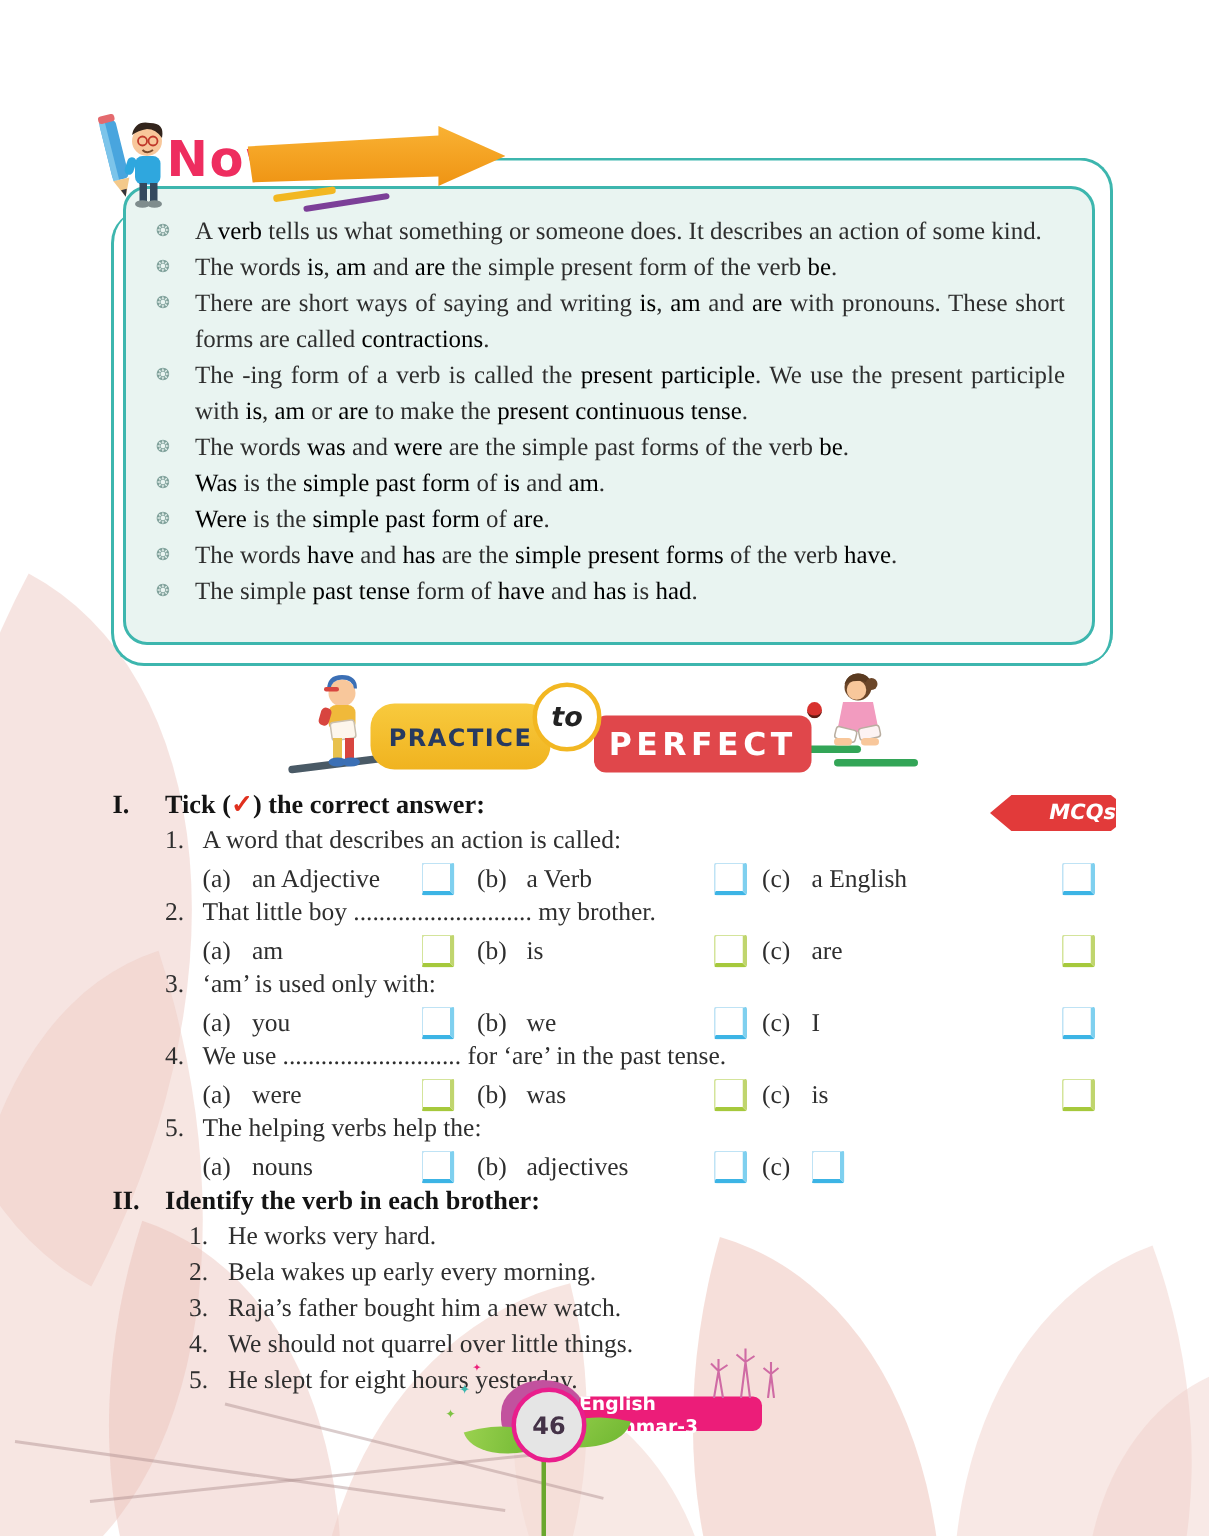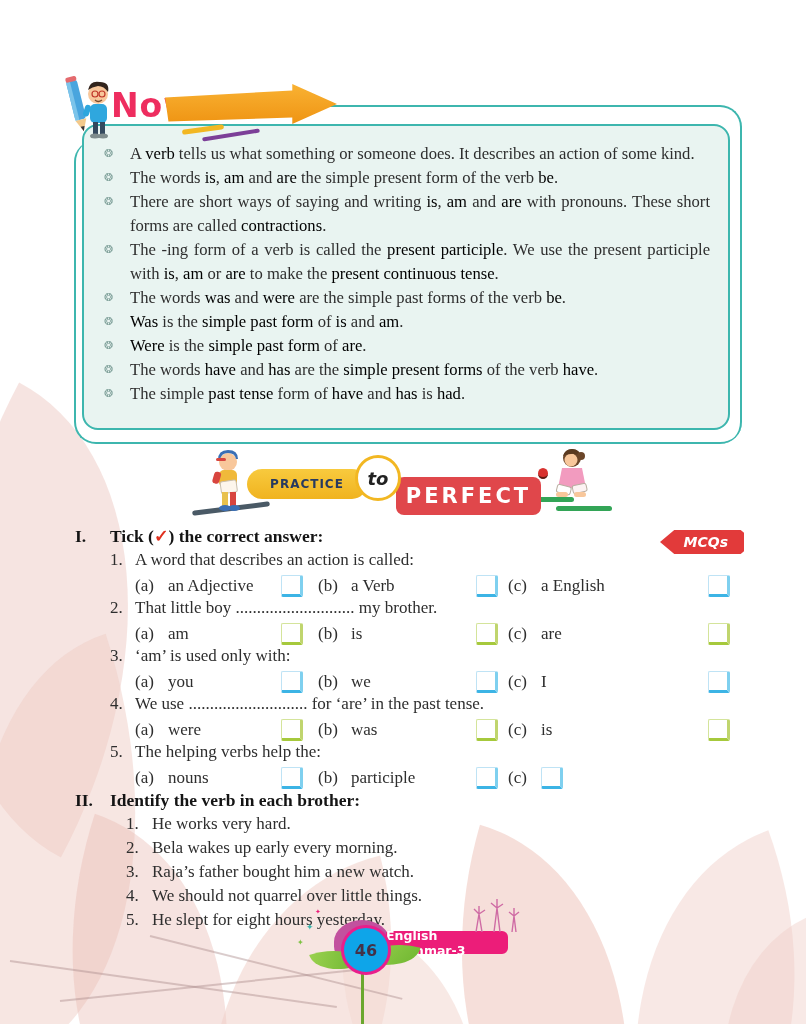--- a/index.html
+++ b/index.html
@@ -30,22 +30,22 @@
       background:#e9f4f1;border:2px solid #3db6ae;border-radius:16px;
       padding:16px 18px 0 20px;box-sizing:border-box;}
   .bullet{display:flex;font-size:16.6px;line-height:24px;text-align:justify;}
   .bullet .glyph{width:26px;flex:0 0 26px;color:#7fa09a;font-size:11px;font-family:"DejaVu Sans",sans-serif;}
   .bullet .btxt{flex:1;}
   .hl-p{color:#000000;}
   .hl-r{color:#e0301e;}
   
   .pill{position:absolute;font-family:"DejaVu Sans",sans-serif;font-weight:bold;
         display:flex;align-items:center;justify-content:center;}
-  .pill-practice{left:247px;top:469px;width:120px;height:30px;border-radius:16px;
-        background:linear-gradient(#f8ca3e,#f0b31f);color:#273a60;font-size:12px;letter-spacing:1px;z-index:6;}
+  .pill-practice{left:247px;top:469px;width:120px;height:44px;border-radius:16px;
+        background:linear-gradient(#f8ca3e,#f0b31f);color:#273a60;font-size:16px;letter-spacing:1px;z-index:6;}
   .to-circle{left:355px;top:455px;width:40px;height:40px;border-radius:50%;background:#fff;
         border:3px solid #f2b722;color:#222;font-size:18px;font-style:italic;z-index:7;}
   .pill-perfect{left:396px;top:477px;width:145px;height:38px;border-radius:8px;
         background:#e0474b;color:#fff;font-size:21px;letter-spacing:3px;z-index:6;}
   .grass{position:absolute;background:#33a557;border-radius:3px;z-index:5;}
   
   .ex{position:absolute;left:0;top:526px;width:806px;z-index:3;font-size:17px;}
   .sec-head{display:flex;height:24px;font-weight:bold;color:#141414;font-size:17.5px;}
   .sec-head .numeral{width:35px;padding-left:75px;flex:0 0 auto;box-sizing:content-box;}
   .q-row{display:flex;height:23px;padding-left:110px;}
@@ -59,29 +59,29 @@
   .opt .otext{flex:1;}
   .cb{width:18px;height:18px;flex:0 0 18px;background:#fff;border-radius:2px;}
   .cb-blue{border:1px solid #bfe3f5;border-bottom:3px solid #3cb4e5;border-right:3px solid #7fd0ef;}
   .cb-green{border:1px solid #d4e49b;border-bottom:3px solid #a6c93c;border-right:3px solid #c0d56e;}
   .itm{display:flex;height:24px;padding-left:126px;}
   .itm .inum{width:26px;flex:0 0 26px;}
   .mcq-badge{position:absolute;left:660px;top:529px;width:84px;height:26px;background:#e23a3a;z-index:6;
       clip-path:polygon(0% 50%,17% 4%,96% 4%,100% 14%,100% 86%,96% 96%,17% 96%);
       display:flex;align-items:center;justify-content:flex-end;}
   .mcq-badge span{font-family:"DejaVu Sans",sans-serif;font-weight:bold;font-style:italic;
-      font-size:14px;color:#fff;padding-right:16px;}
+      font-size:14px;color:#fff;padding-right:0;}
   
   .foot{position:absolute;z-index:8;}
   .back-petal{left:334px;top:920px;width:56px;height:44px;background:#c2519e;border-radius:50% 50% 40% 40%;}
   .leaf{position:absolute;background:linear-gradient(120deg,#9ad14f,#6cb52f);z-index:9;}
   .leaf-l{left:312px;top:947px;width:48px;height:26px;border-radius:0 100% 0 100%;transform:rotate(-18deg);}
   .leaf-r{left:366px;top:941px;width:52px;height:28px;border-radius:100% 0 100% 0;transform:rotate(14deg);}
   .stem{left:361px;top:972px;width:3px;height:58px;background:#6aa72e;z-index:8;}
-  .page-circle{left:341px;top:925px;width:44px;height:44px;border-radius:50%;background:#0ea5e9;
+  .page-circle{left:341px;top:925px;width:44px;height:44px;border-radius:50%;background:#e5e5e5;
       border:3px solid #e91e8c;display:flex;align-items:center;justify-content:center;z-index:10;
       font-family:"DejaVu Sans",sans-serif;font-weight:bold;font-size:16px;color:#443247;}
   .ribbon{left:386px;top:931px;width:122px;height:23px;background:#ec1d79;border-radius:3px 6px 6px 3px;
       display:flex;align-items:center;justify-content:center;z-index:9;
       font-family:"DejaVu Sans",sans-serif;font-weight:bold;font-size:12.5px;color:#fff;}
   .sparkle{position:absolute;font-family:"DejaVu Sans",sans-serif;z-index:9;}
   .ladybug{position:absolute;left:538px;top:468px;width:10px;height:9px;background:#d8322f;
       border-radius:50%;z-index:6;border-bottom:2px solid #5d1a12;}
 </style>
 </head>
@@ -309,21 +309,21 @@
     <span>The helping verbs help the:</span>
   </div>
   <div class="opt-row">
     <div class="opt opt-a">
         <span class="olabel">(a)</span>
         <span class="otext">nouns</span>
         <span class="cb cb-blue"></span>
       </div>
     <div class="opt opt-b">
         <span class="olabel">(b)</span>
-        <span class="otext">participle</span>
+        <span class="otext">adjectives</span>
         <span class="cb cb-blue"></span>
       </div>
     <div class="opt opt-c">
         <span class="olabel">(c)</span>
         <span class="cb cb-blue"></span>
       </div>
   </div>
 
   <div class="sec-head">
     <span class="numeral">II.</span>

